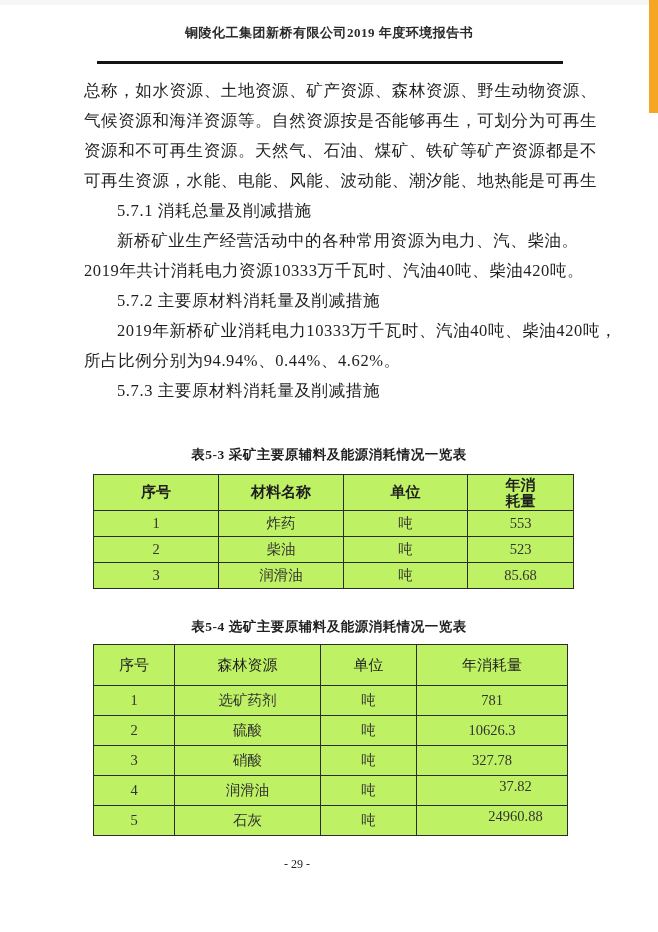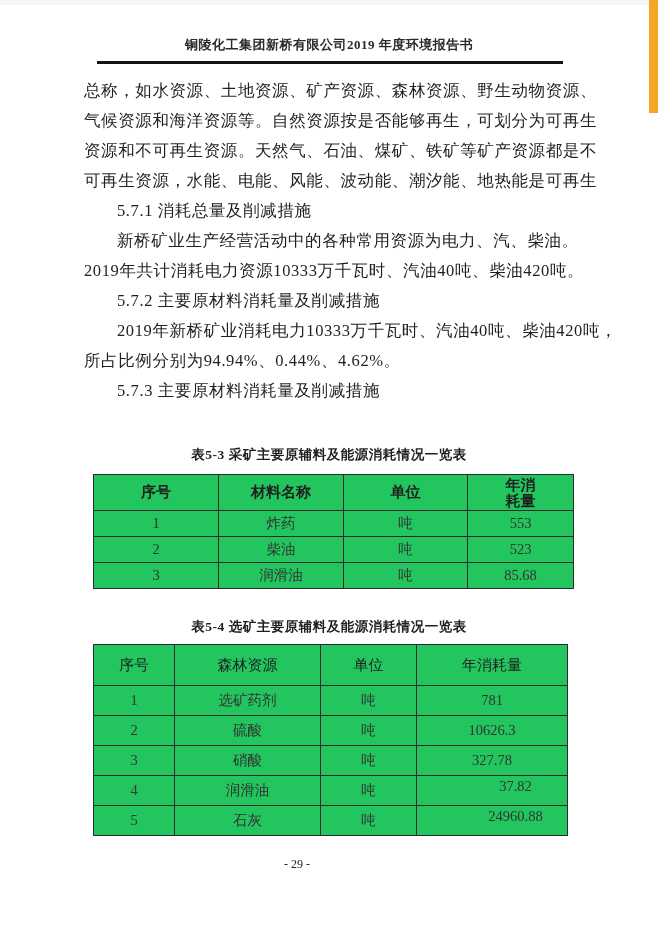--- a/index.html
+++ b/index.html
@@ -13,21 +13,21 @@
   }
   .top-strip {
     position: absolute; top: 0; left: 0; width: 658px; height: 5px;
     background: var(--top-edge, #f6f6f7);
   }
   .scroll-marker {
     position: absolute; top: 0; left: 649px; width: 9px; height: 113px;
     background: var(--marker-yellow, #F5A623);
   }
   .header-title {
-    position: absolute; top: 36px; left: 0; width: 658px;
+    position: absolute; top: 24px; left: 0; width: 658px;
     text-align: center; font-size: 13px; font-weight: 700;
     letter-spacing: 0.5px; color: #2b2b2b;
   }
   .header-rule {
     position: absolute; top: 61px; left: 97px; width: 466px; height: 3px;
     background: var(--rule, #141414);
   }
   .body-block {
     position: absolute; top: 76px; left: 84px; width: 500px;
   }
@@ -38,21 +38,21 @@
   }
   .indent { padding-left: 33px; }
   .tbl-title {
     position: absolute; left: 0; width: 658px; text-align: center;
     font-size: 13.5px; font-weight: 700; letter-spacing: 0.5px;
   }
   .t1-title { top: 446px; }
   .t2-title { top: 618px; }
   table {
     position: absolute; border-collapse: collapse; table-layout: fixed;
-    background: #22c55e;
+    background: #bef264;
   }
   #table1 { top: 474px; left: 93px; width: 480px; }
   #table2 { top: 644px; left: 93px; width: 474px; }
   th, td {
     border: 1px solid var(--table-border, #2b2b2b);
     text-align: center; vertical-align: middle;
     padding: 0; overflow: hidden;
   }
   #table1 th { font-size: 15px; font-weight: 700; }
   #table2 th { font-size: 15px; font-weight: 400; }

